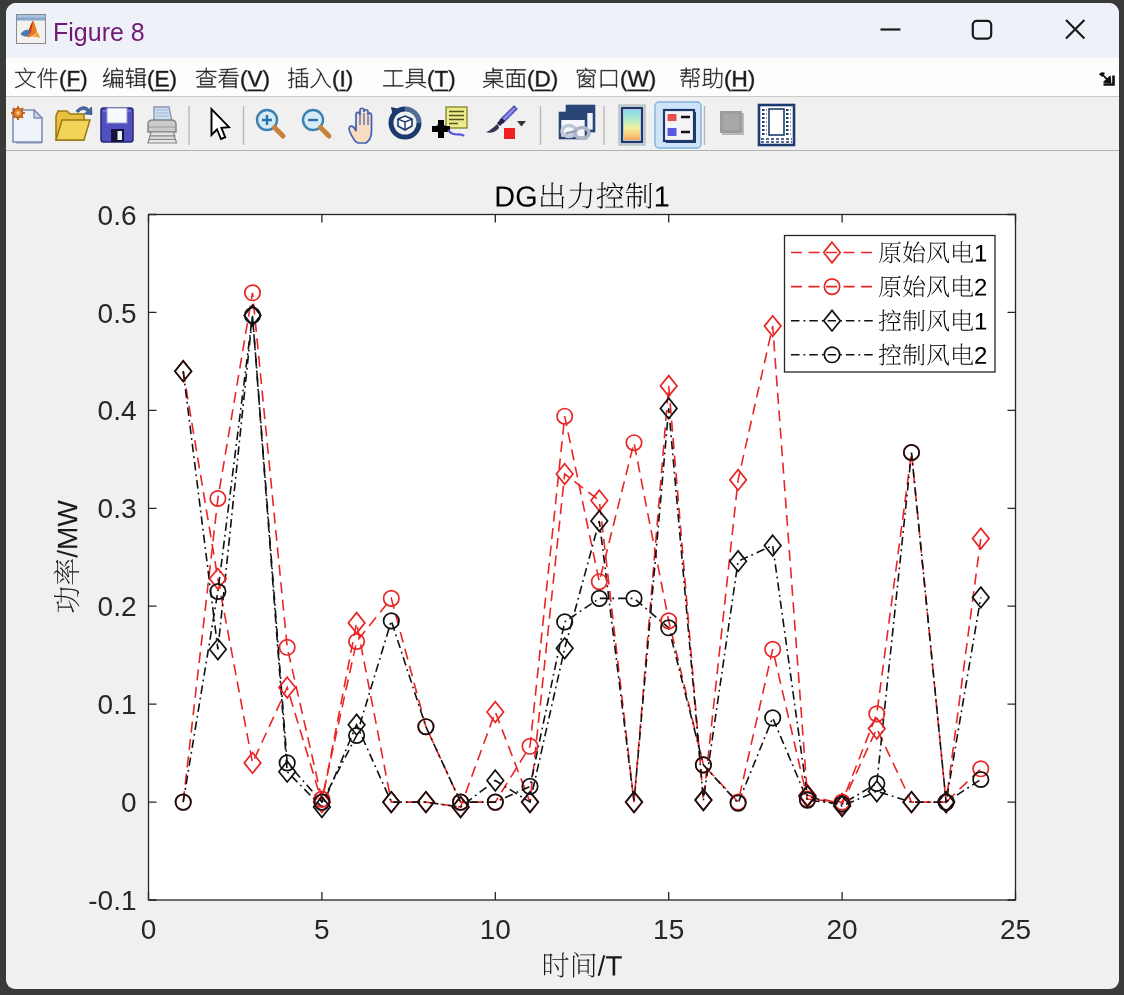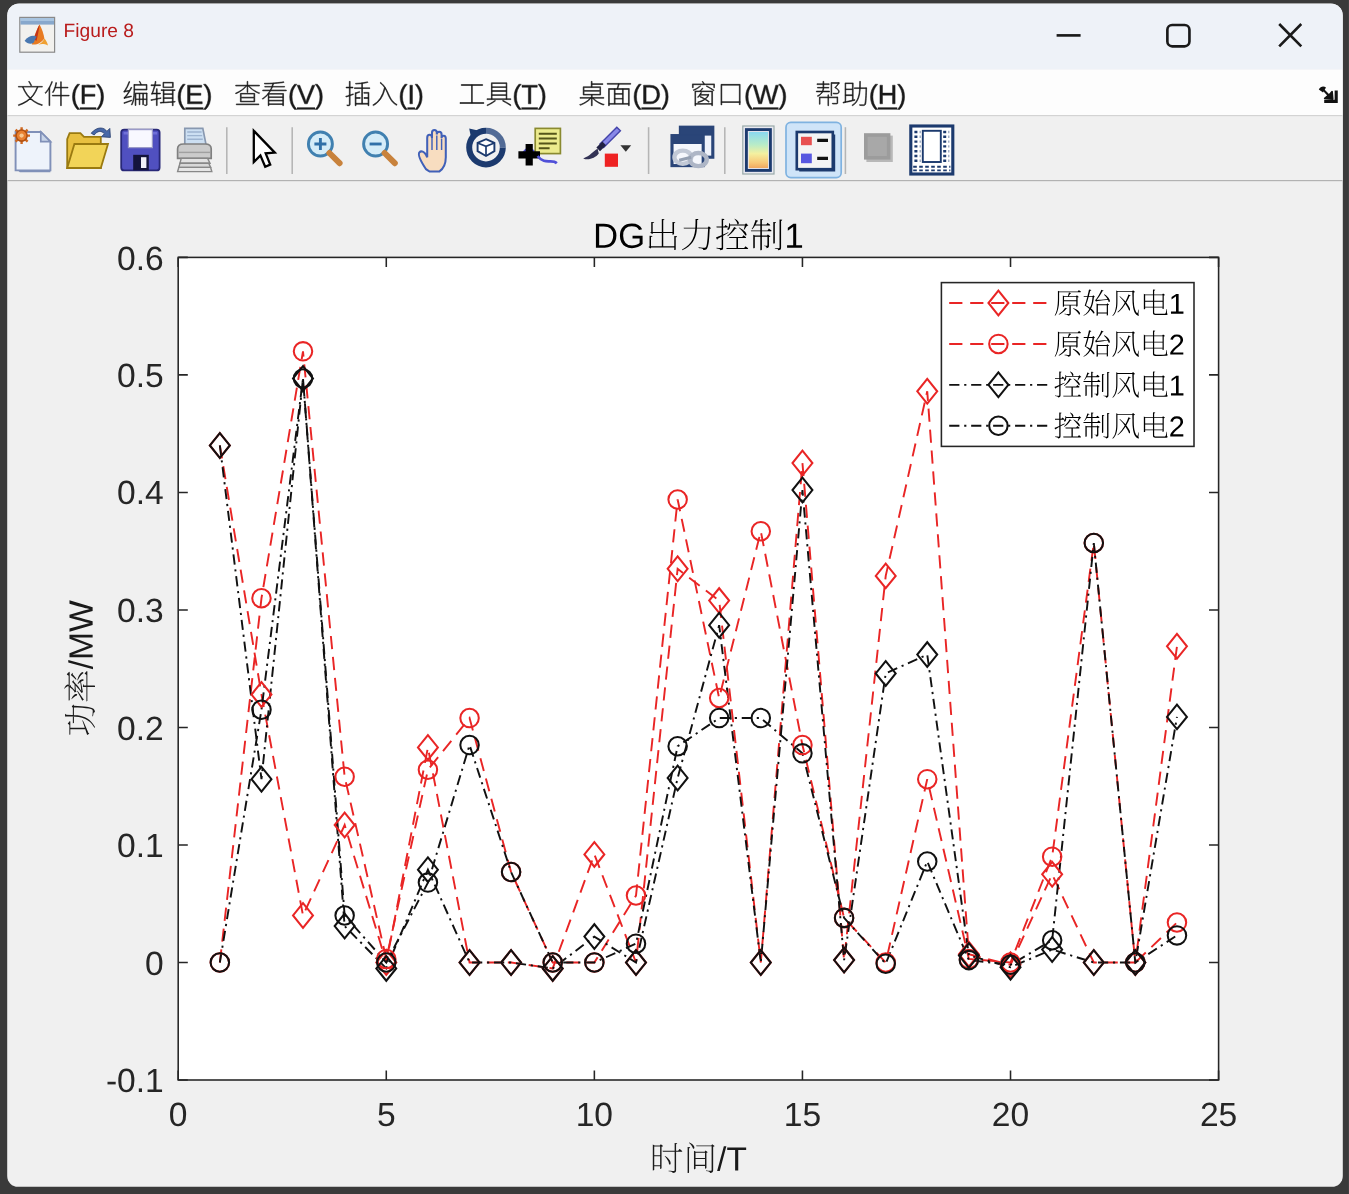--- a/index.html
+++ b/index.html
@@ -1,20 +1,20 @@
 <!DOCTYPE html>
 <html><head><meta charset="utf-8">
 <style>
 *{margin:0;padding:0;box-sizing:border-box}
 html,body{width:1124px;height:995px;overflow:hidden;background:#3a3a3a;font-family:"Liberation Sans",sans-serif}
 .win{position:absolute;left:6px;top:3px;width:1113px;height:986px;background:#f0f0f0;border-radius:10px 10px 9px 9px;overflow:hidden}
 .tbar{position:absolute;left:0;top:0;width:100%;height:55px;background:#eef2f8}
 .mbar{position:absolute;left:0;top:55px;width:100%;height:39px;background:#fdfdfd;border-bottom:1px solid #c9c9c9}
 .tool{position:absolute;left:0;top:94px;width:100%;height:54px;background:#f0f0f0;border-bottom:1px solid #b2b2b2}
-.figtitle{position:absolute;left:47px;top:15px;font-size:16px;color:#b91c1c}
+.figtitle{position:absolute;left:47px;top:15px;font-size:25px;color:#701a75}
 svg.ov{position:absolute;left:0;top:0;width:1124px;height:995px}
 </style></head>
 <body>
 <div class="win">
 <div class="tbar"></div>
 <div class="mbar"></div>
 <div class="tool"></div>
 <div class="figtitle">Figure 8</div>
 </div>
 <svg class="ov" viewBox="0 0 1124 995" font-family="Liberation Sans, sans-serif">

